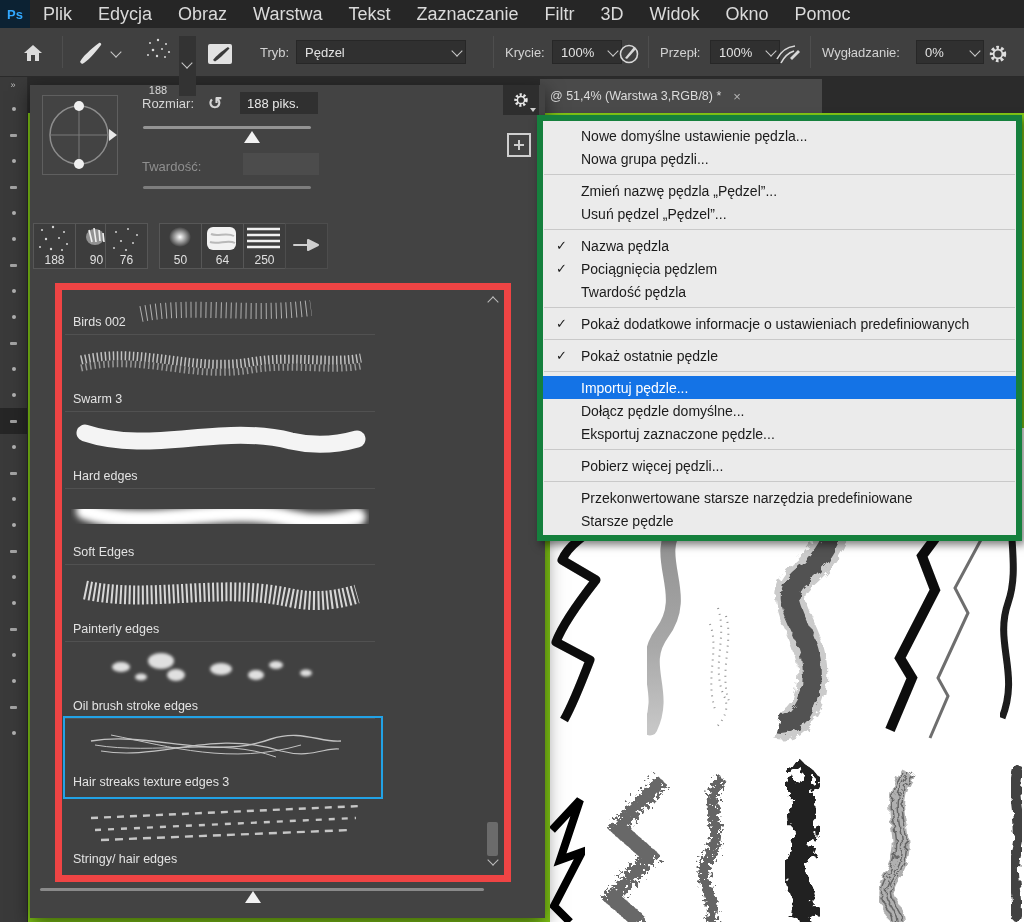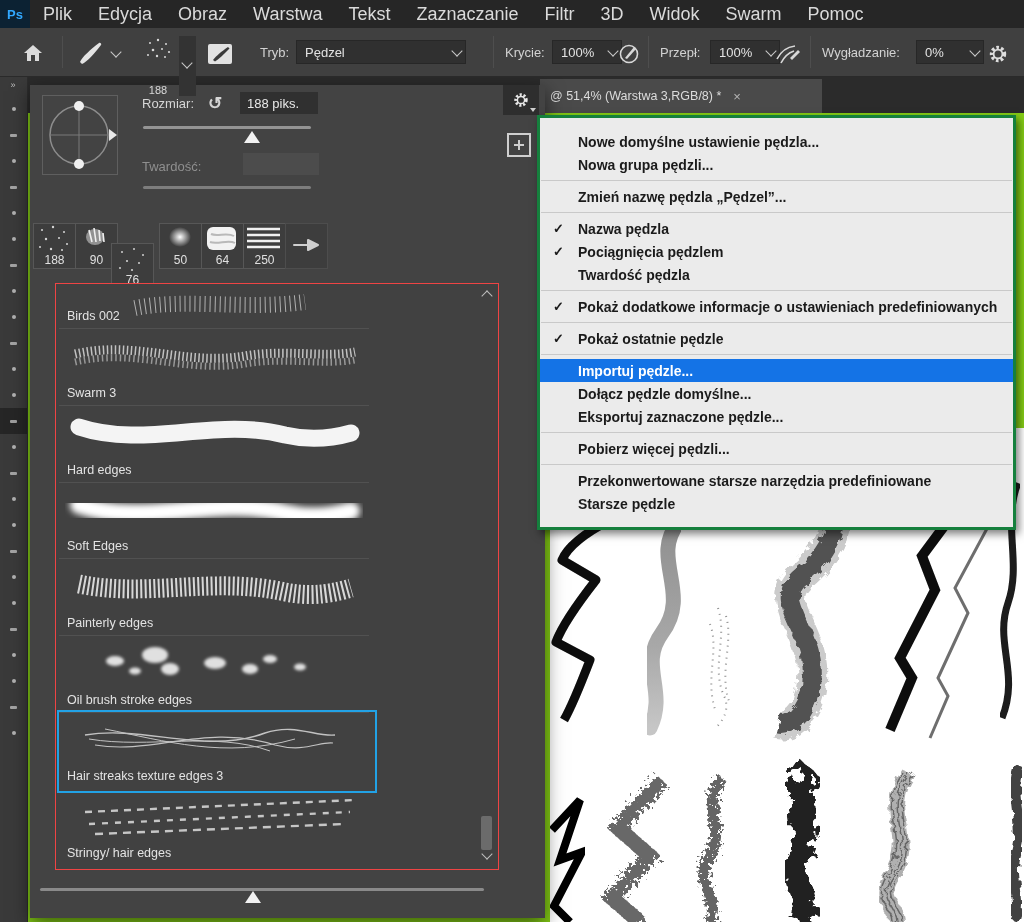--- a/index.html
+++ b/index.html
@@ -54,33 +54,33 @@
   #gear-btn{left:473px;top:0;width:36px;height:30px;background:#2e2e2e;display:flex;align-items:center;justify-content:center;}
   #gear-caret{position:absolute;right:3px;bottom:3px;width:0;height:0;border-left:3px solid transparent;
               border-right:3px solid transparent;border-top:4px solid #cfcfcf;}
   #plus-btn{left:477px;top:48px;width:20px;height:20px;border:2px solid #cfcfcf;display:flex;align-items:center;justify-content:center;}
   #plus-btn .ph,#plus-btn .pv{position:absolute;background:#cfcfcf;}
   #plus-btn .ph{width:10px;height:2px;} #plus-btn .pv{width:2px;height:10px;}
 
   .preset{position:absolute;top:138px;width:41px;height:44px;background:#3d3d3d;border:1px solid #575757;}
   .preset .num{position:absolute;bottom:1px;width:100%;text-align:center;font-size:12px;color:#e0e0e0;}
 
-  #list-frame{left:25px;top:198px;width:442px;height:585px;background:#414141;border:1px solid #ef4444;overflow:hidden;}
+  #list-frame{left:25px;top:198px;width:442px;height:585px;background:#414141;border:7px solid #ef4444;overflow:hidden;}
   .brow{position:absolute;left:3px;width:310px;height:76px;border-bottom:1px solid #515151;}
   .brow .bname{position:absolute;left:8px;bottom:5px;font-size:12.5px;color:#e3e3e3;}
   .brow svg{position:absolute;left:6px;top:3px;}
   #sel-box{position:absolute;left:1px;width:316px;height:79px;border:2px solid #22a2e6;}
 
   #vscroll{position:absolute;right:4px;top:4px;width:14px;height:574px;}
   #vthumb{position:absolute;left:1px;width:11px;height:34px;background:#6b6b6b;border-radius:2px;}
   .scroll-chev{position:absolute;left:3px;width:7px;height:7px;border-right:1.6px solid #bdbdbd;border-bottom:1.6px solid #bdbdbd;}
 
   
-  #ctxmenu{left:537px;top:115px;width:473px;background:#ebebeb;z-index:20;border:3px solid #15803d;
-           box-shadow:3px 4px 8px rgba(0,0,0,.5);padding:12px 0;font-weight:bold;}
+  #ctxmenu{left:537px;top:115px;width:473px;background:#ebebeb;z-index:20;border:6px solid #15803d;
+           box-shadow:3px 4px 8px rgba(0,0,0,.5);padding:3px 0;}
   .mi{position:relative;height:23px;display:flex;align-items:center;padding-left:38px;
       font-size:14px;color:#1b1b1b;white-space:nowrap;}
   .mi .check{position:absolute;left:13px;width:20px;font-size:13px;color:#1b1b1b;}
   .mi.hl{background:#1473e6;color:#fff;}
   .mi.hl .check{color:#fff;}
   .msep{height:1px;background:#c9c9c9;margin:4px 1px;}
 
   svg{display:block;}
 </style>
 </head>
@@ -92,21 +92,21 @@
     <div id="ps-logo">Ps</div>
     <div class="mb-item">Plik</div>
     <div class="mb-item">Edycja</div>
     <div class="mb-item">Obraz</div>
     <div class="mb-item">Warstwa</div>
     <div class="mb-item">Tekst</div>
     <div class="mb-item">Zaznaczanie</div>
     <div class="mb-item">Filtr</div>
     <div class="mb-item">3D</div>
     <div class="mb-item">Widok</div>
-    <div class="mb-item">Swarm</div>
+    <div class="mb-item">Okno</div>
     <div class="mb-item">Pomoc</div>
   </div>
 
   <div id="optionsbar" class="abs">
     <div class="icon-btn" style="left:18px;top:14px;width:30px;height:22px;">
       <svg width="20" height="18" viewBox="0 0 20 18">
           <path d="M10 1 L19 9 H16 V17 H12 V11 H8 V17 H4 V9 H1 Z" fill="#dcdcdc"></path>
         </svg>
     </div>
     <div class="ob-sep" style="left:62px;"></div>
@@ -384,21 +384,21 @@
     </div>
     <div class="preset" style="left:45px;">
       <svg width="39" height="30" viewBox="0 0 39 30">
           <g fill="#e8e8e8">
             <ellipse cx="19" cy="13" rx="9" ry="8" opacity=".5"></ellipse>
             <path d="M13 6 L16 18 M18 4 L20 18 M23 6 L24 17 M27 9 L28 18" stroke="#f0f0f0" stroke-width="1.6"></path>
           </g>
         </svg>
       <div class="num">90</div>
     </div>
-    <div class="preset" style="left:81px;margin-top:20px;">
+    <div class="preset" style="left:75px;">
       <svg width="39" height="30" viewBox="0 0 39 30">
           <g fill="#cfcfcf">
             <circle cx="10" cy="8" r="1"></circle>
             <circle cx="22" cy="5" r="1"></circle>
             <circle cx="31" cy="11" r="1"></circle>
             <circle cx="15" cy="17" r="1.1"></circle>
             <circle cx="27" cy="19" r="1"></circle>
             <circle cx="8" cy="24" r="1"></circle>
             <circle cx="20" cy="26" r="1.1"></circle>
           </g>
@@ -540,20 +540,24 @@
     </div>
     <div class="mi">
       <span class="check"></span>
         <span>Nowa grupa pędzli...</span>
     </div>
     <div class="msep"></div>
     <div class="mi">
       <span class="check"></span>
         <span>Zmień nazwę pędzla „Pędzel”...</span>
     </div>
+    <div class="mi">
+      <span class="check"></span>
+        <span>Usuń pędzel „Pędzel”...</span>
+    </div>
     <div class="msep"></div>
     <div class="mi">
       <span class="check">✓</span>
         <span>Nazwa pędzla</span>
     </div>
     <div class="mi">
       <span class="check">✓</span>
         <span>Pociągnięcia pędzlem</span>
     </div>
     <div class="mi">

